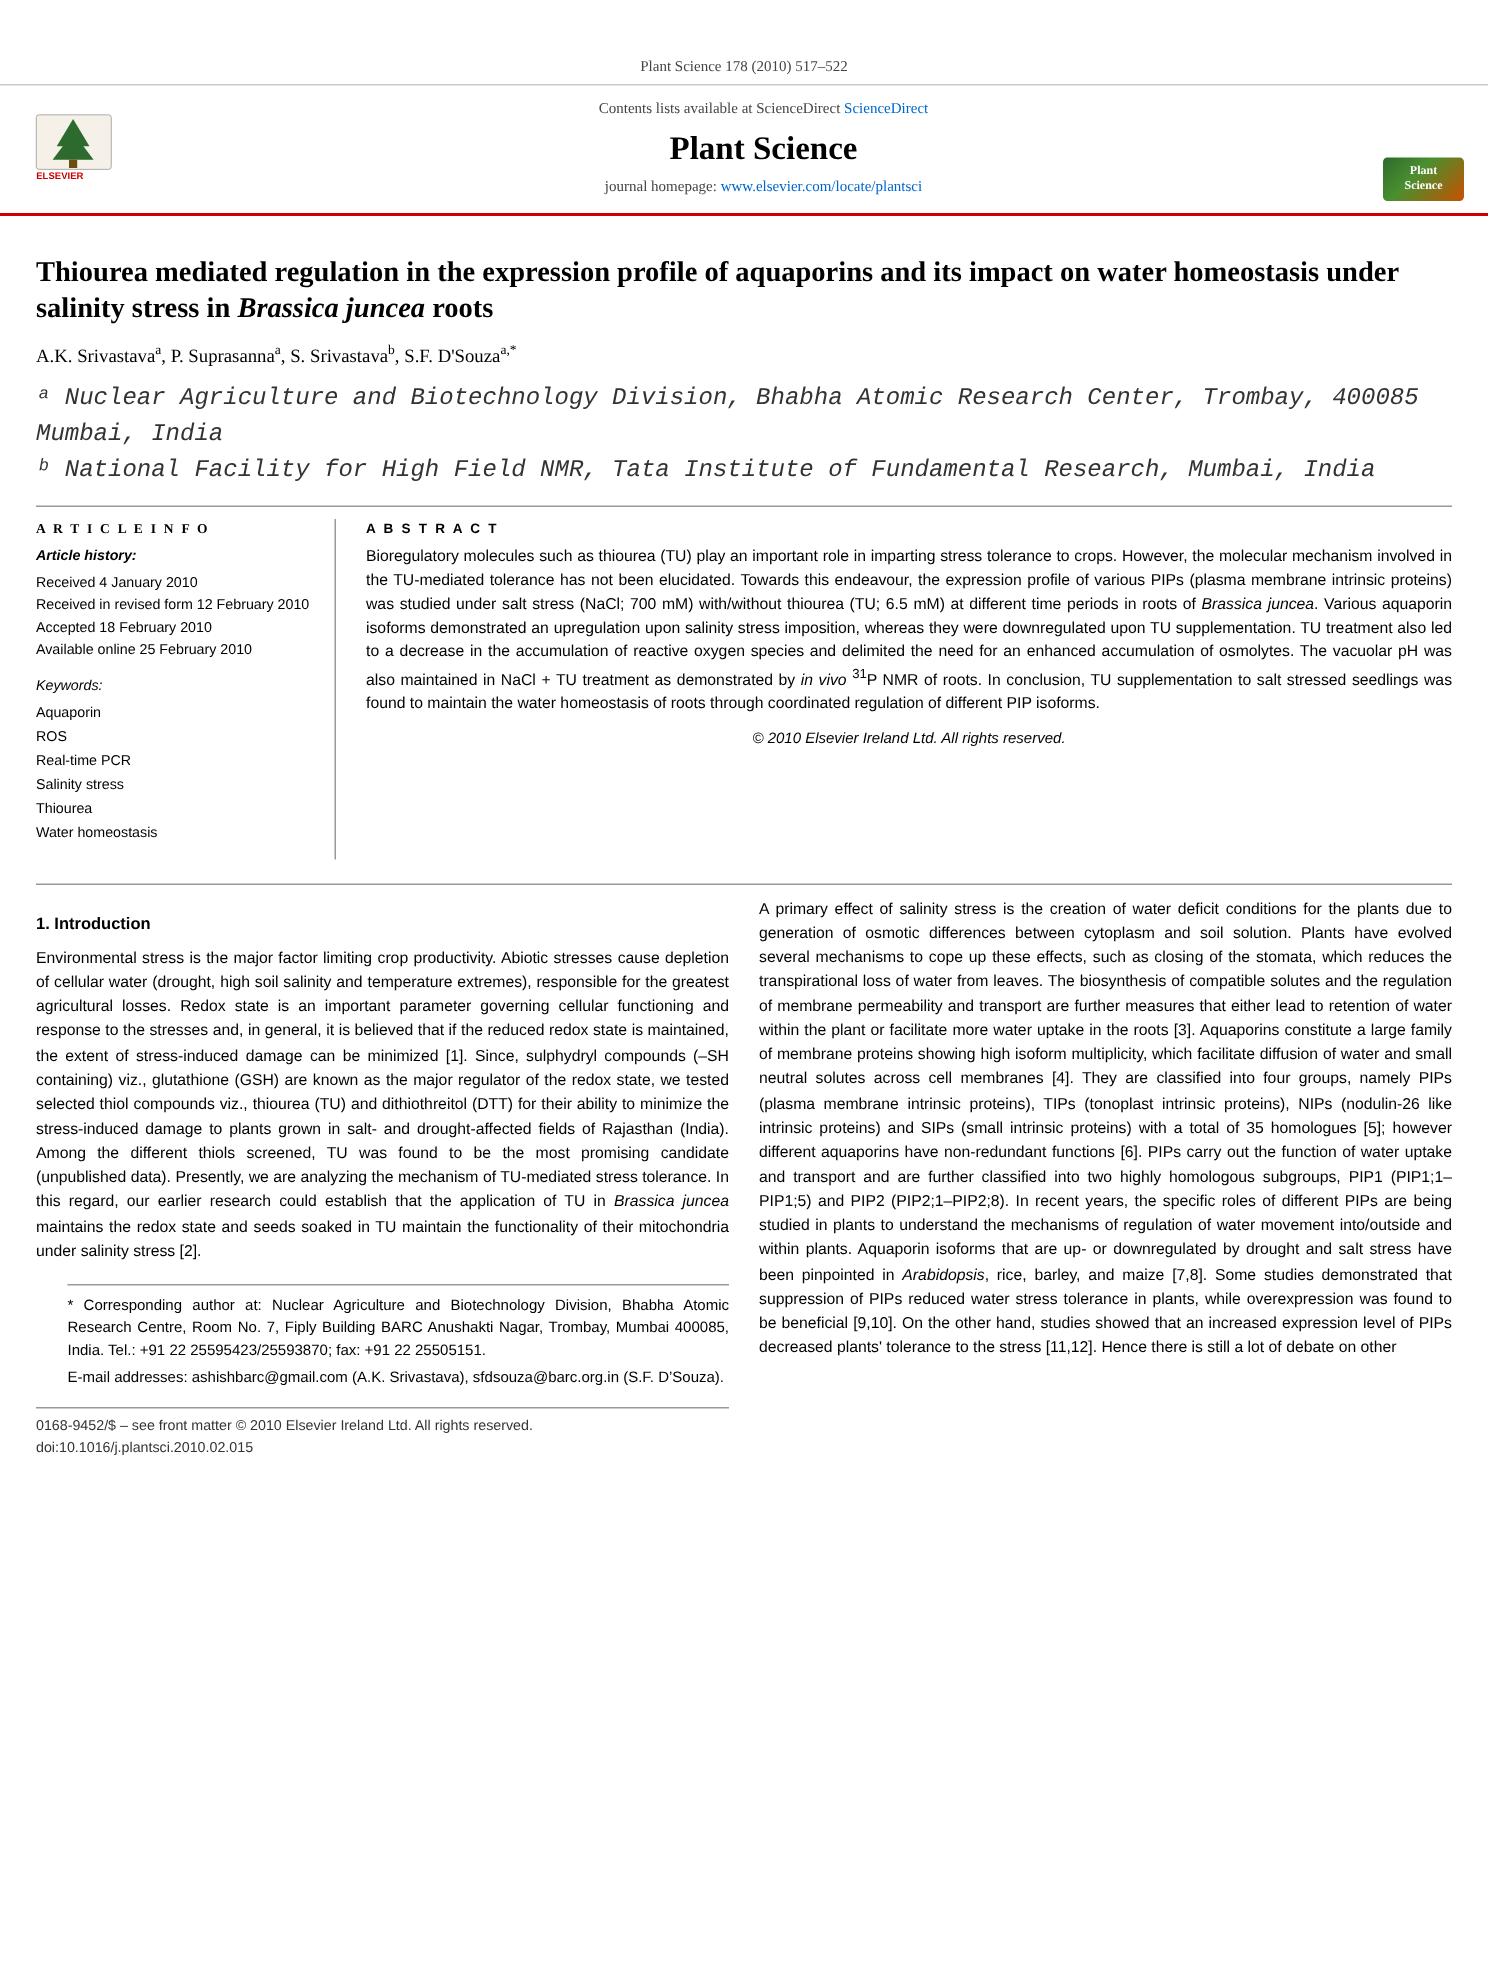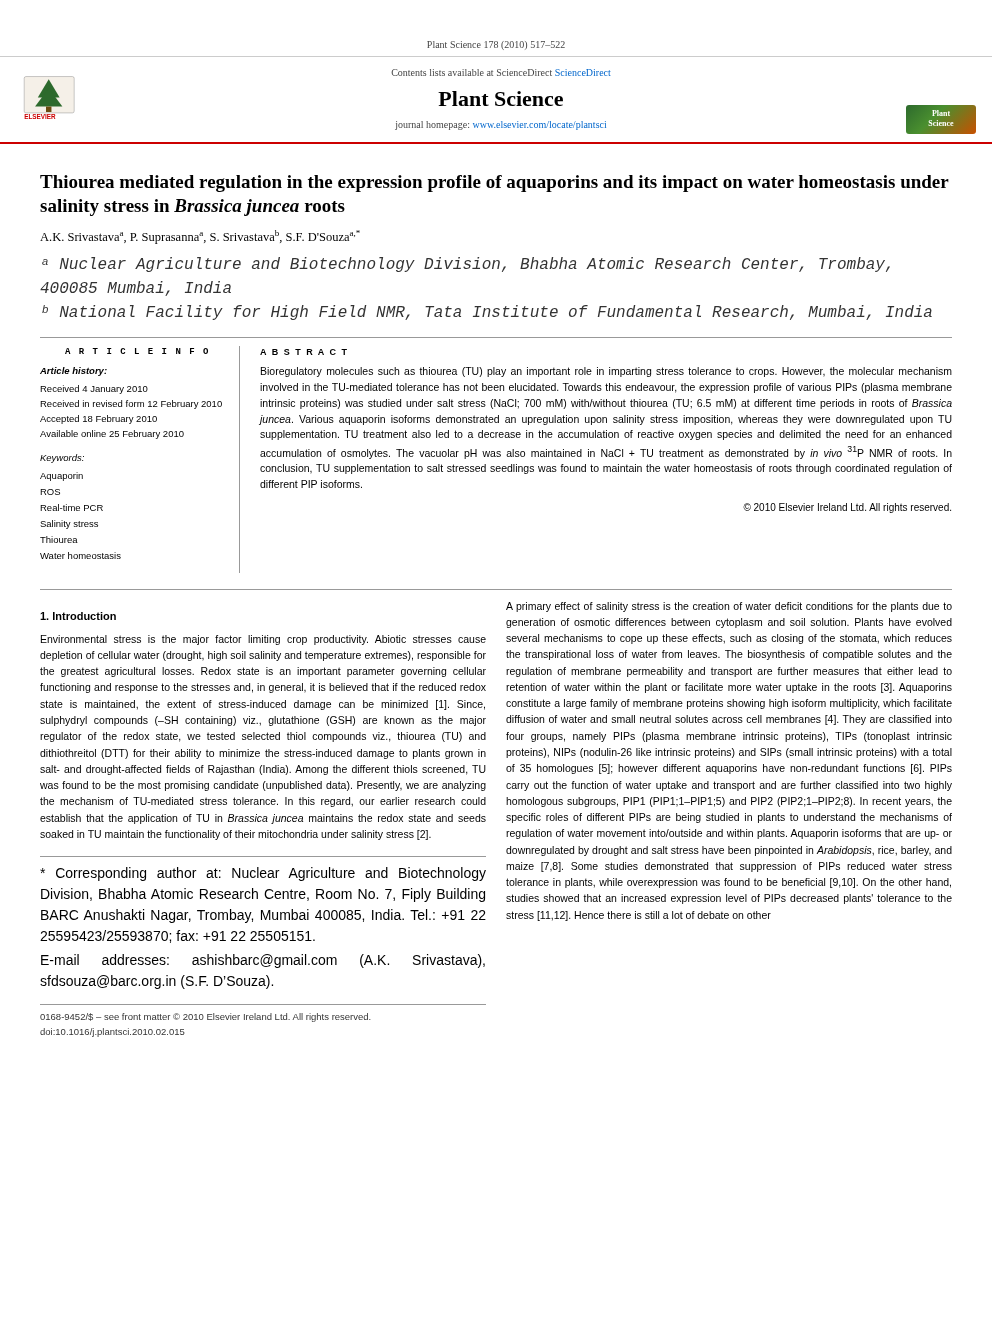--- a/index.html
+++ b/index.html
@@ -57,21 +57,21 @@
     .journal-homepage {
       font-size: 10px;
       color: #444;
       margin-top: 3px;
     }
     .journal-homepage a {
       color: #0066cc;
       text-decoration: none;
     }
     .journal-logo-right {
-      width: 70px;
+      width: 54px;
       flex-shrink: 0;
       text-align: center;
       margin-top: 40px;
     }
     .plant-science-badge {
       background: linear-gradient(135deg, #2d6a2d 0%, #4a8f2f 40%, #c85000 100%);
       color: white;
       font-size: 8px;
       font-weight: bold;
       padding: 4px 6px;
@@ -81,21 +81,21 @@
     }
 
     
     .elsevier-svg {
       width: 80px;
       height: 50px;
     }
 
     
     .main-content {
-      padding: 12px 40px;
+      padding: 12px 24px;
     }
 
     
     .article-title {
       font-size: 19px;
       font-weight: bold;
       color: #000;
       margin: 14px 0 8px;
       font-family: Georgia, serif;
       line-height: 1.3;
@@ -145,22 +145,21 @@
       padding-right: 16px;
     }
 
     .info-section-title {
       font-size: 9px;
       font-weight: bold;
       letter-spacing: 1.5px;
       text-transform: uppercase;
       color: #000;
       margin-bottom: 6px;
-      font-family: Liberation Mono, monospace;
-      margin-left: 25px;
+      font-family: Liberation Serif, serif;
     }
 
     .article-history {
       margin-bottom: 10px;
     }
     .history-label {
       font-size: 9.5px;
       font-style: italic;
       font-weight: bold;
       margin-bottom: 3px;
@@ -205,23 +204,24 @@
       font-size: 10.5px;
       line-height: 1.5;
       text-align: justify;
       font-family: Arial, sans-serif;
     }
     .abstract-text em {
       font-style: italic;
     }
     .copyright-line {
       font-size: 10px;
-      text-align: right;
+      text-align: center;
       margin-top: 8px;
       font-family: Arial, sans-serif;
+      font-style: italic;
     }
 
     
     .body-columns {
       display: flex;
       gap: 20px;
       margin-top: 8px;
     }
     .body-col {
       flex: 1;
@@ -243,23 +243,24 @@
     }
     .body-col em {
       font-style: italic;
     }
 
     
     .footnotes {
       border-top: 1px solid #999;
       margin-top: 14px;
       padding-top: 6px;
-      font-size: 14px;
+      font-size: 10px;
       font-family: Arial, sans-serif;
       line-height: 1.5;
+      margin-left: 21px;
     }
     .footnote-line {
       margin-bottom: 3px;
     }
 
     
     .bottom-bar {
       border-top: 1px solid #999;
       margin-top: 12px;
       padding-top: 5px;

